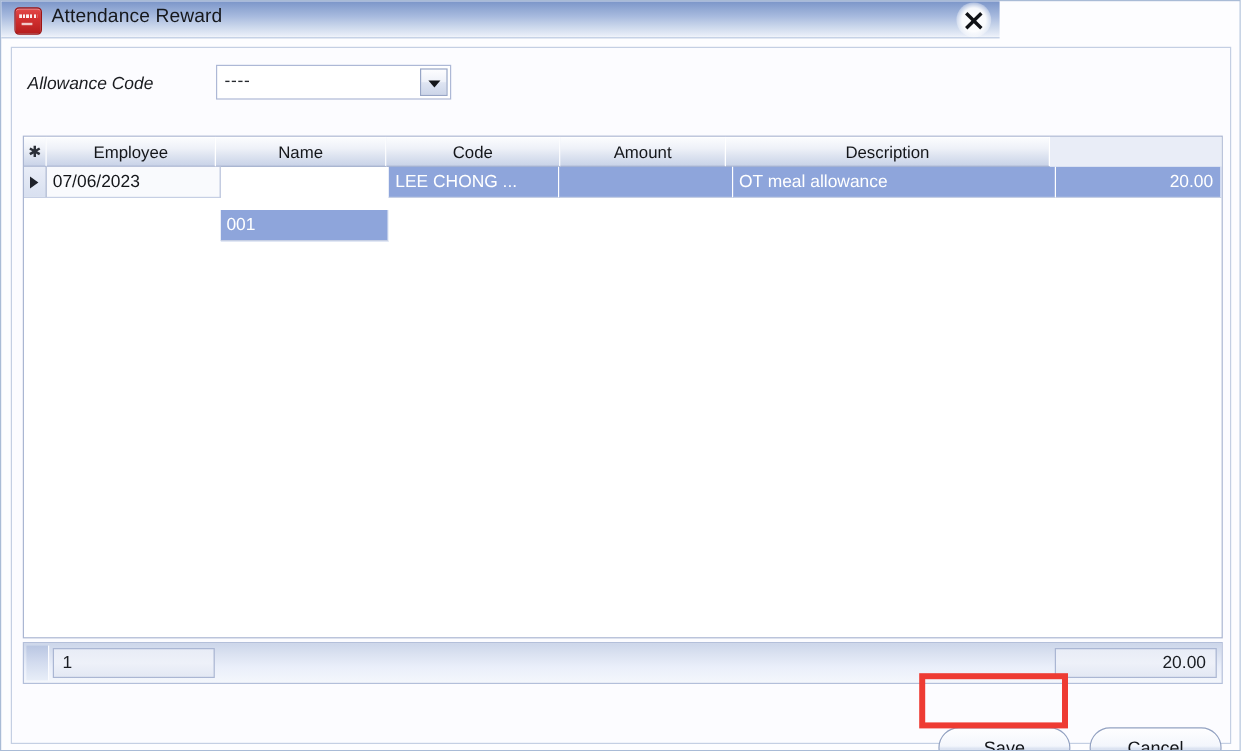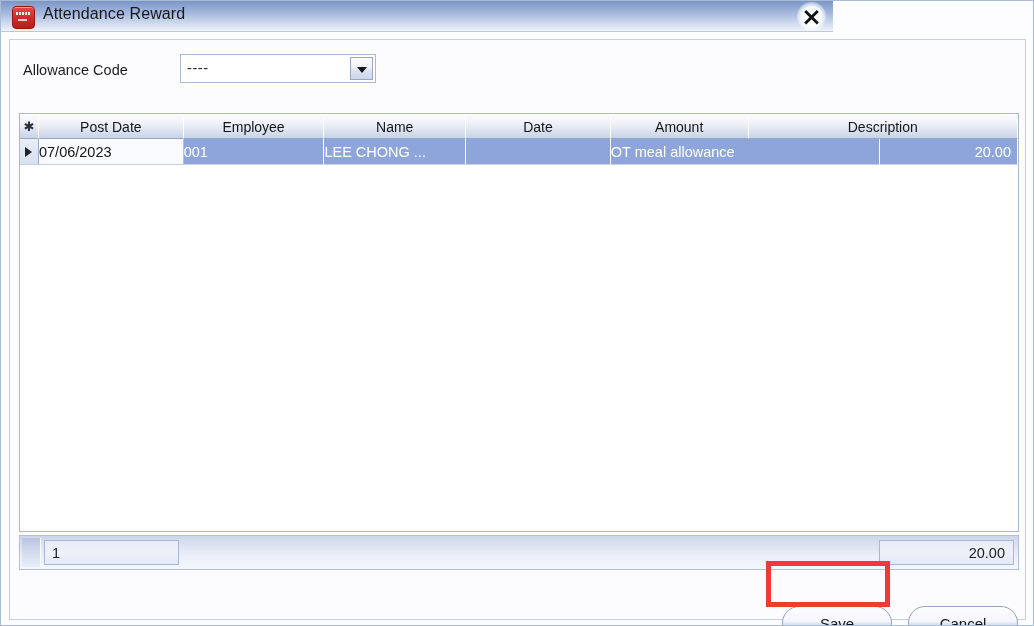--- a/index.html
+++ b/index.html
@@ -92,20 +92,21 @@
     box-sizing: border-box;
   }
 
   
   .field-label {
     position: absolute;
     left: 13px; top: 22px;
     font-size: 14.5px;
     color: #1a1c20;
     white-space: nowrap;
+    font-style: italic;
   }
   .combo {
     position: absolute;
     left: 170px; top: 14px;
     width: 196px; height: 29px;
     background: #ffffff;
     border: 1px solid #adb8d6;
     box-sizing: border-box;
   }
   .combo-value {
@@ -184,21 +185,21 @@
   .cell {
     box-sizing: border-box;
     height: 26px;
     background: #8ea5db;
     border-right: 1px solid #ffffff;
     border-bottom: 1px solid #c6cfe4;
     display: flex;
     align-items: center;
     font-size: 14.5px;
     color: #ffffff;
-    padding: 0 0;
+    padding: 0 5px;
     white-space: nowrap;
     overflow: hidden;
   }
   .cell.first-col {
     background: #f9fafd;
     color: #14161a;
     border-right: 1px solid #b7c1da;
   }
   .cell.rowmark {
     background: linear-gradient(to bottom, #e9edf7 0%, #d8e0f0 100%);
@@ -302,33 +303,32 @@
     <div class="combo">
       <div class="combo-value">----</div>
       <div class="combo-btn">
         <div class="arrow"></div>
       </div>
     </div>
 
     <div class="grid">
       <div class="grid-header">
         <div class="hcell indicator" style="width:19px">✱</div>
-      <div class="hcell" style="width: 145px;">Post Date</div>
           <div class="hcell" style="width: 141px;">Employee</div>
           <div class="hcell" style="width: 142px;">Name</div>
-          <div class="hcell" style="width: 145px;">Date</div>
+          <div class="hcell" style="width: 145px;">Code</div>
           <div class="hcell" style="width: 138px;">Amount</div>
           <div class="hcell" style="width: 270px;">Description</div>
         </div>
       <div class="grid-row">
         <div class="cell rowmark" style="width:19px">
           <div class="tri"></div>
         </div>
       <div class="cell first-col" style="width: 145px;">07/06/2023</div>
-          <div class="cell" style="width: 141px;">001</div>
+          <div class="cell" style="width: 141px; margin-top: 36px;">001</div>
           <div class="cell" style="width: 142px;">LEE CHONG ...</div>
           <div class="cell" style="width: 145px;"></div>
           <div class="cell" style="width: 270px;">OT meal allowance</div>
           <div class="cell num" style="width: 138px;">20.00</div>
         </div>
     </div>
 
     <div class="summary">
       <div class="summary-grip"></div>
       <div class="summary-box left">1</div>

